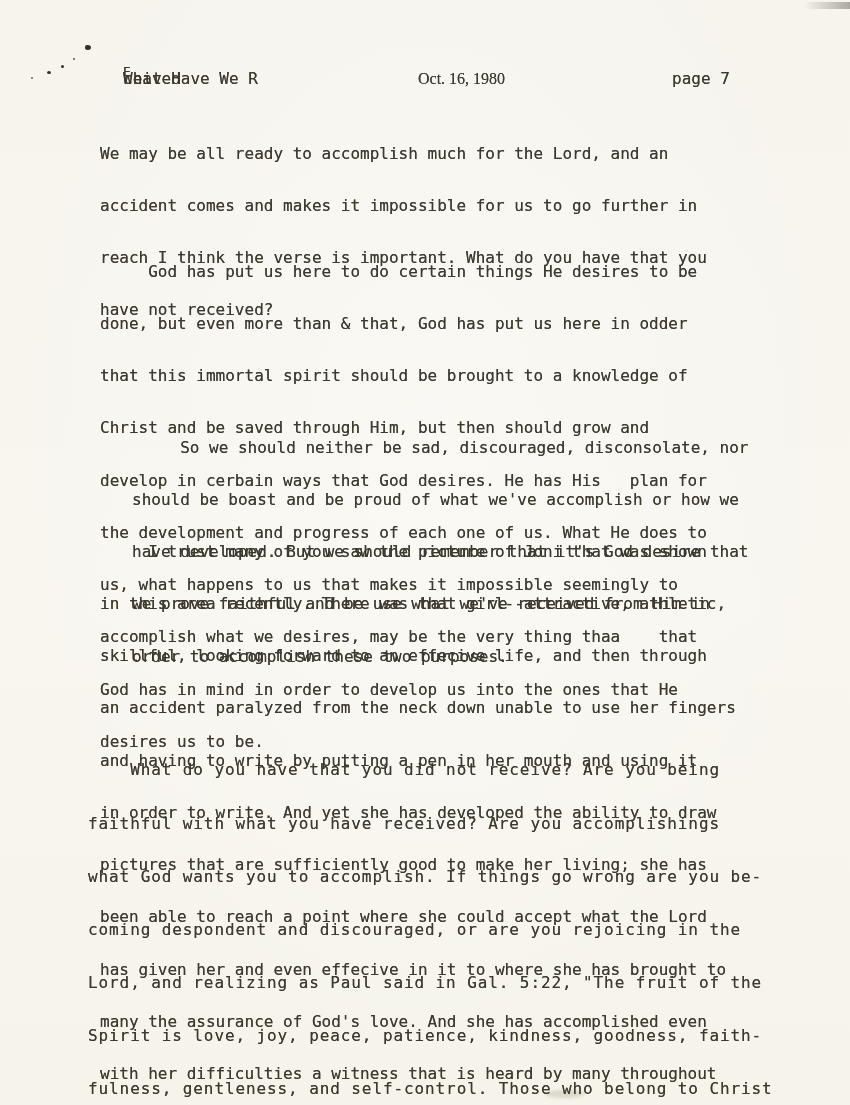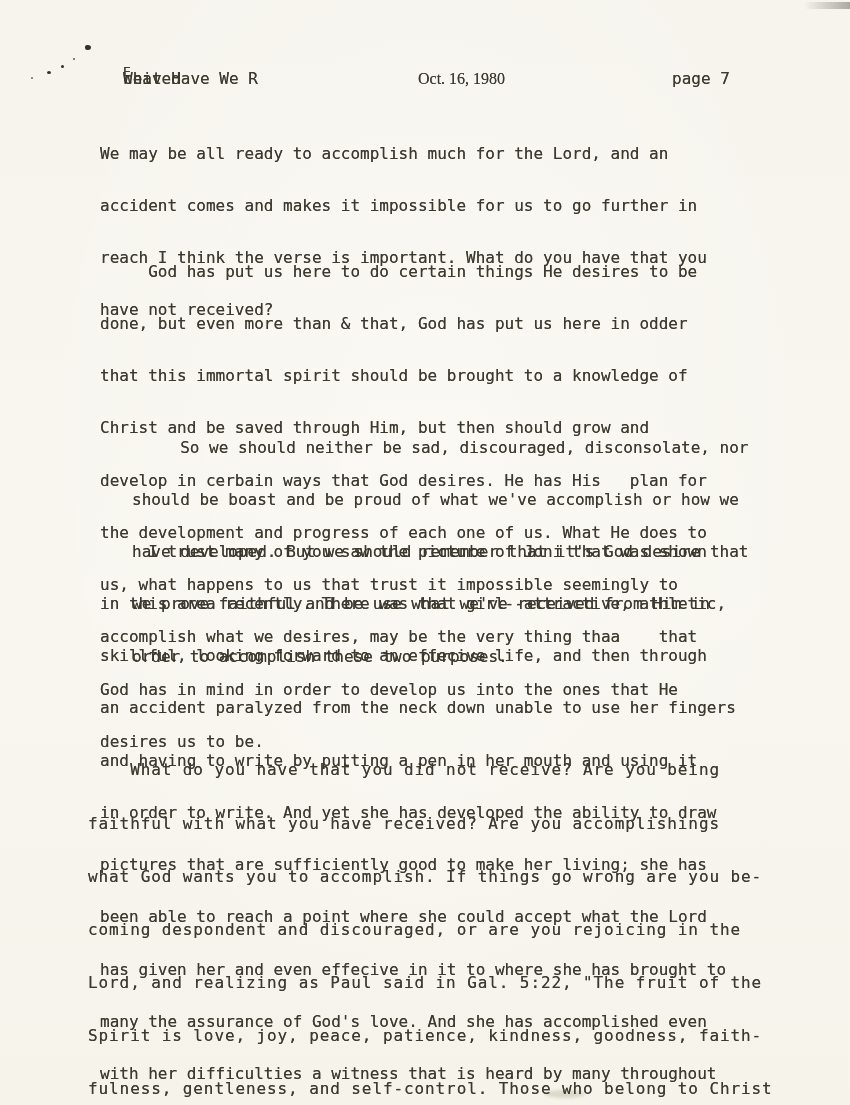--- a/index.html
+++ b/index.html
@@ -95,21 +95,21 @@
     <div class="line">have not received?</div>
   </div>
 
   <div class="para para-2 tw">
     <div class="line">     God has put us here to do certain things He desires to be</div>
     <div class="line">done, but even more than &amp; that, God has put us here in odder</div>
     <div class="line">that this immortal spirit should be brought to a knowledge of</div>
     <div class="line">Christ and be saved through Him, but then should grow and</div>
     <div class="line">develop in cerbain ways that God desires. He has His   plan for</div>
     <div class="line">the development and progress of each one of us. What He does to</div>
-    <div class="line">us, what happens to us that trust it impossible seemingly to</div>
+    <div class="line">us, what happens to us that makes it impossible seemingly to</div>
     <div class="line">accomplish what we desires, may be the very thing thaa    that</div>
     <div class="line">God has in mind in order to develop us into the ones that He</div>
     <div class="line">desires us to be.</div>
   </div>
 
   <div class="para para-3 tw">
     <div class="line">     So we should neither be sad, discouraged, disconsolate, nor</div>
     <div class="line">should be boast and be proud of what we've accomplish or how we</div>
     <div class="line">have developed. But we should remember that it's God desire that</div>
     <div class="line">we prove faithful and be use what we've received from Him in</div>

